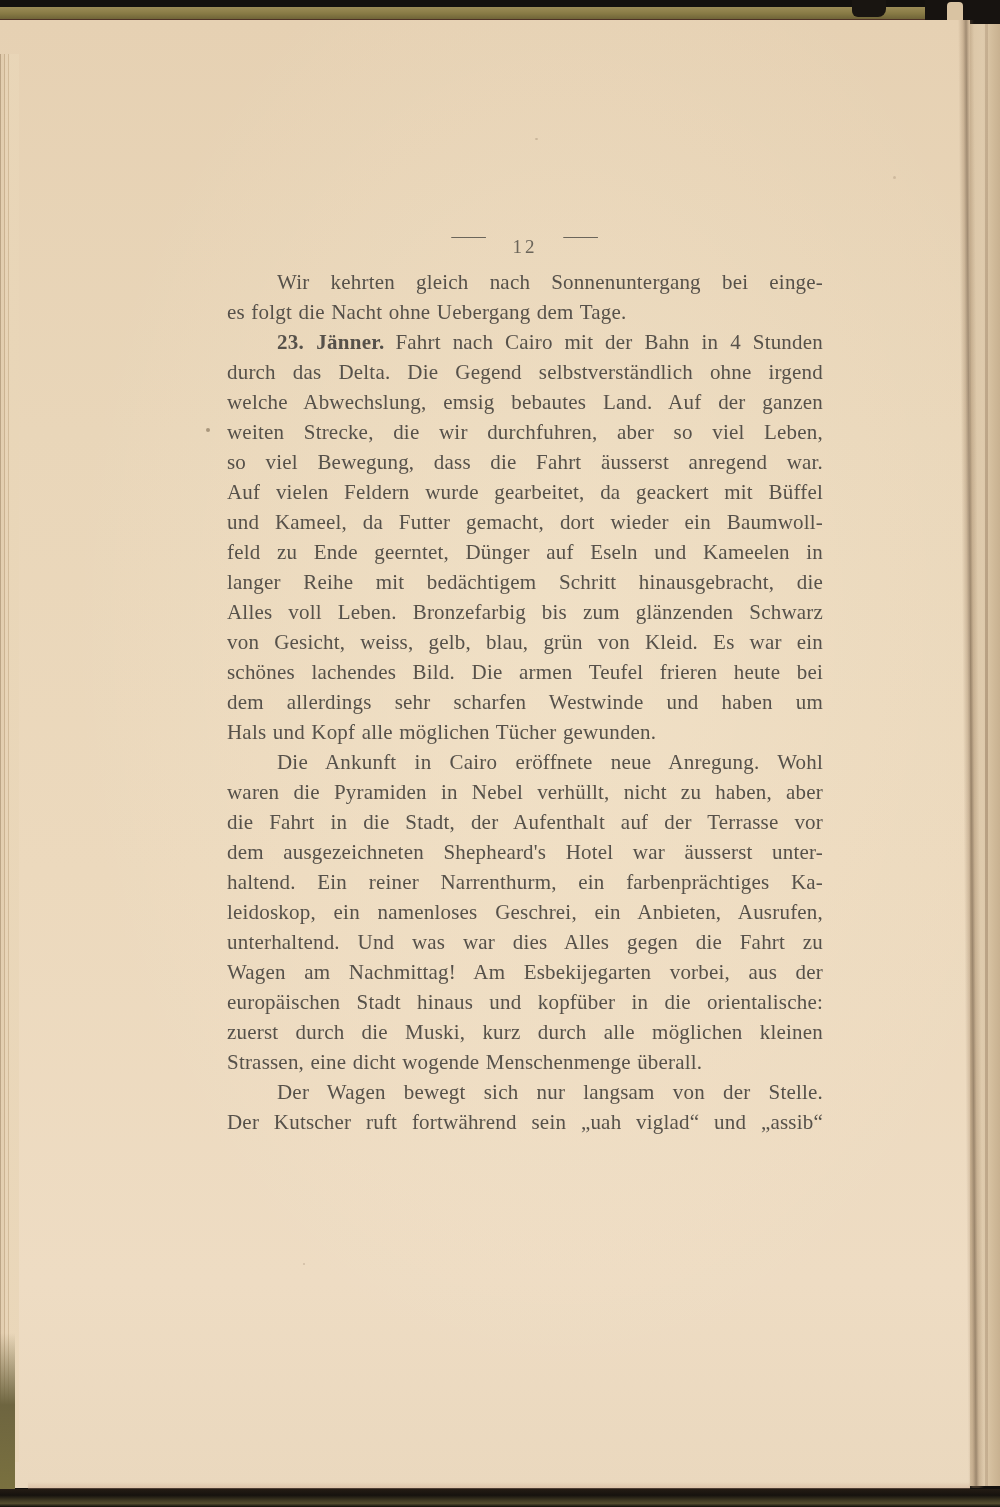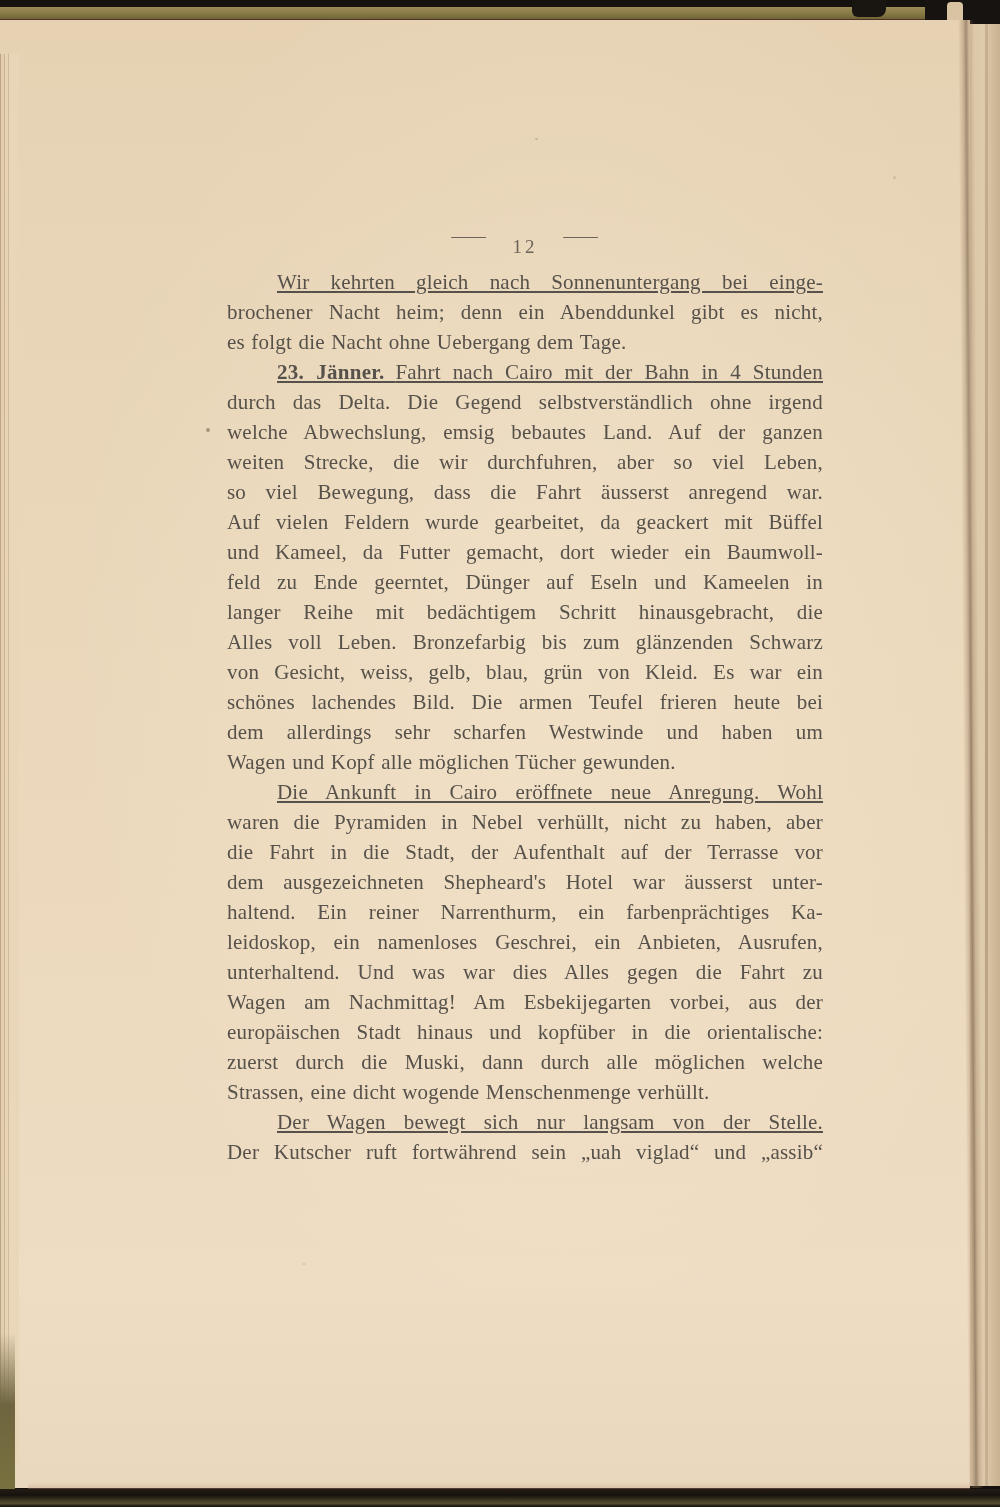--- a/index.html
+++ b/index.html
@@ -109,21 +109,21 @@
   .page-header .num{letter-spacing:3px;font-size:19px;margin-top:22px;}
 
   .text-block{margin-top:17px;color:#56514a;}
   .line{
     height:30px;line-height:30px;font-size:21px;
     white-space:nowrap;overflow:visible;
     text-align:justify;text-align-last:justify;
     word-spacing:1px;letter-spacing:.2px;
   }
   .line.para-end{text-align-last:left;}
-  .line.first{text-indent:50px;text-decoration:underline;}
+  .line.first{text-indent:50px;}
   .lead{font-weight:700;letter-spacing:.3px;}
 </style>
 </head>
 <body>
 
 <div class="book">
 
   <div class="cover-top"></div>
   <div class="cover-top-band"></div>
   <div class="cover-top-notch"></div>
@@ -144,47 +144,46 @@
     <div class="speck s4"></div>
 
     <div class="content">
       <div class="page-header">
         <span class="dash">—</span>
         <span class="num">12</span>
         <span class="dash">—</span>
       </div>
       <div class="text-block">
           <div class="line first">Wir kehrten gleich nach Sonnenuntergang bei einge-</div>
-          <div class="line">brochener Nacht heim; denn ein Abenddunkel gibt es nicht,</div>
           <div class="line para-end">es folgt die Nacht ohne Uebergang dem Tage.</div>
           <div class="line first"><span class="lead">23. Jänner. </span>Fahrt nach Cairo mit der Bahn in 4 Stunden</div>
           <div class="line">durch das Delta. Die Gegend selbstverständlich ohne irgend</div>
           <div class="line">welche Abwechslung, emsig bebautes Land. Auf der ganzen</div>
           <div class="line">weiten Strecke, die wir durchfuhren, aber so viel Leben,</div>
           <div class="line">so viel Bewegung, dass die Fahrt äusserst anregend war.</div>
           <div class="line">Auf vielen Feldern wurde gearbeitet, da geackert mit Büffel</div>
           <div class="line">und Kameel, da Futter gemacht, dort wieder ein Baumwoll-</div>
           <div class="line">feld zu Ende geerntet, Dünger auf Eseln und Kameelen in</div>
           <div class="line">langer Reihe mit bedächtigem Schritt hinausgebracht, die</div>
           <div class="line">Alles voll Leben. Bronzefarbig bis zum glänzenden Schwarz</div>
           <div class="line">von Gesicht, weiss, gelb, blau, grün von Kleid. Es war ein</div>
           <div class="line">schönes lachendes Bild. Die armen Teufel frieren heute bei</div>
           <div class="line">dem allerdings sehr scharfen Westwinde und haben um</div>
-          <div class="line para-end">Wagen und Kopf alle möglichen Tücher gewunden.</div>
+          <div class="line para-end">Hals und Kopf alle möglichen Tücher gewunden.</div>
           <div class="line first">Die Ankunft in Cairo eröffnete neue Anregung. Wohl</div>
           <div class="line">waren die Pyramiden in Nebel verhüllt, nicht zu haben, aber</div>
           <div class="line">die Fahrt in die Stadt, der Aufenthalt auf der Terrasse vor</div>
           <div class="line">dem ausgezeichneten Shepheard's Hotel war äusserst unter-</div>
           <div class="line">haltend. Ein reiner Narrenthurm, ein farbenprächtiges Ka-</div>
           <div class="line">leidoskop, ein namenloses Geschrei, ein Anbieten, Ausrufen,</div>
           <div class="line">unterhaltend. Und was war dies Alles gegen die Fahrt zu</div>
           <div class="line">Wagen am Nachmittag! Am Esbekijegarten vorbei, aus der</div>
           <div class="line">europäischen Stadt hinaus und kopfüber in die orientalische:</div>
-          <div class="line">zuerst durch die Muski, dann durch alle möglichen welche</div>
-          <div class="line para-end">Strassen, eine dicht wogende Menschenmenge verhüllt.</div>
+          <div class="line">zuerst durch die Muski, kurz durch alle möglichen kleinen</div>
+          <div class="line para-end">Strassen, eine dicht wogende Menschenmenge überall.</div>
           <div class="line first">Der Wagen bewegt sich nur langsam von der Stelle.</div>
           <div class="line">Der Kutscher ruft fortwährend sein „uah viglad“ und „assib“</div>
         </div>
     </div>
 
     <div class="bottom-edge"></div>
   </div>
 
   <div class="cover-left-corner"></div>
   <div class="cover-bottom"></div>

